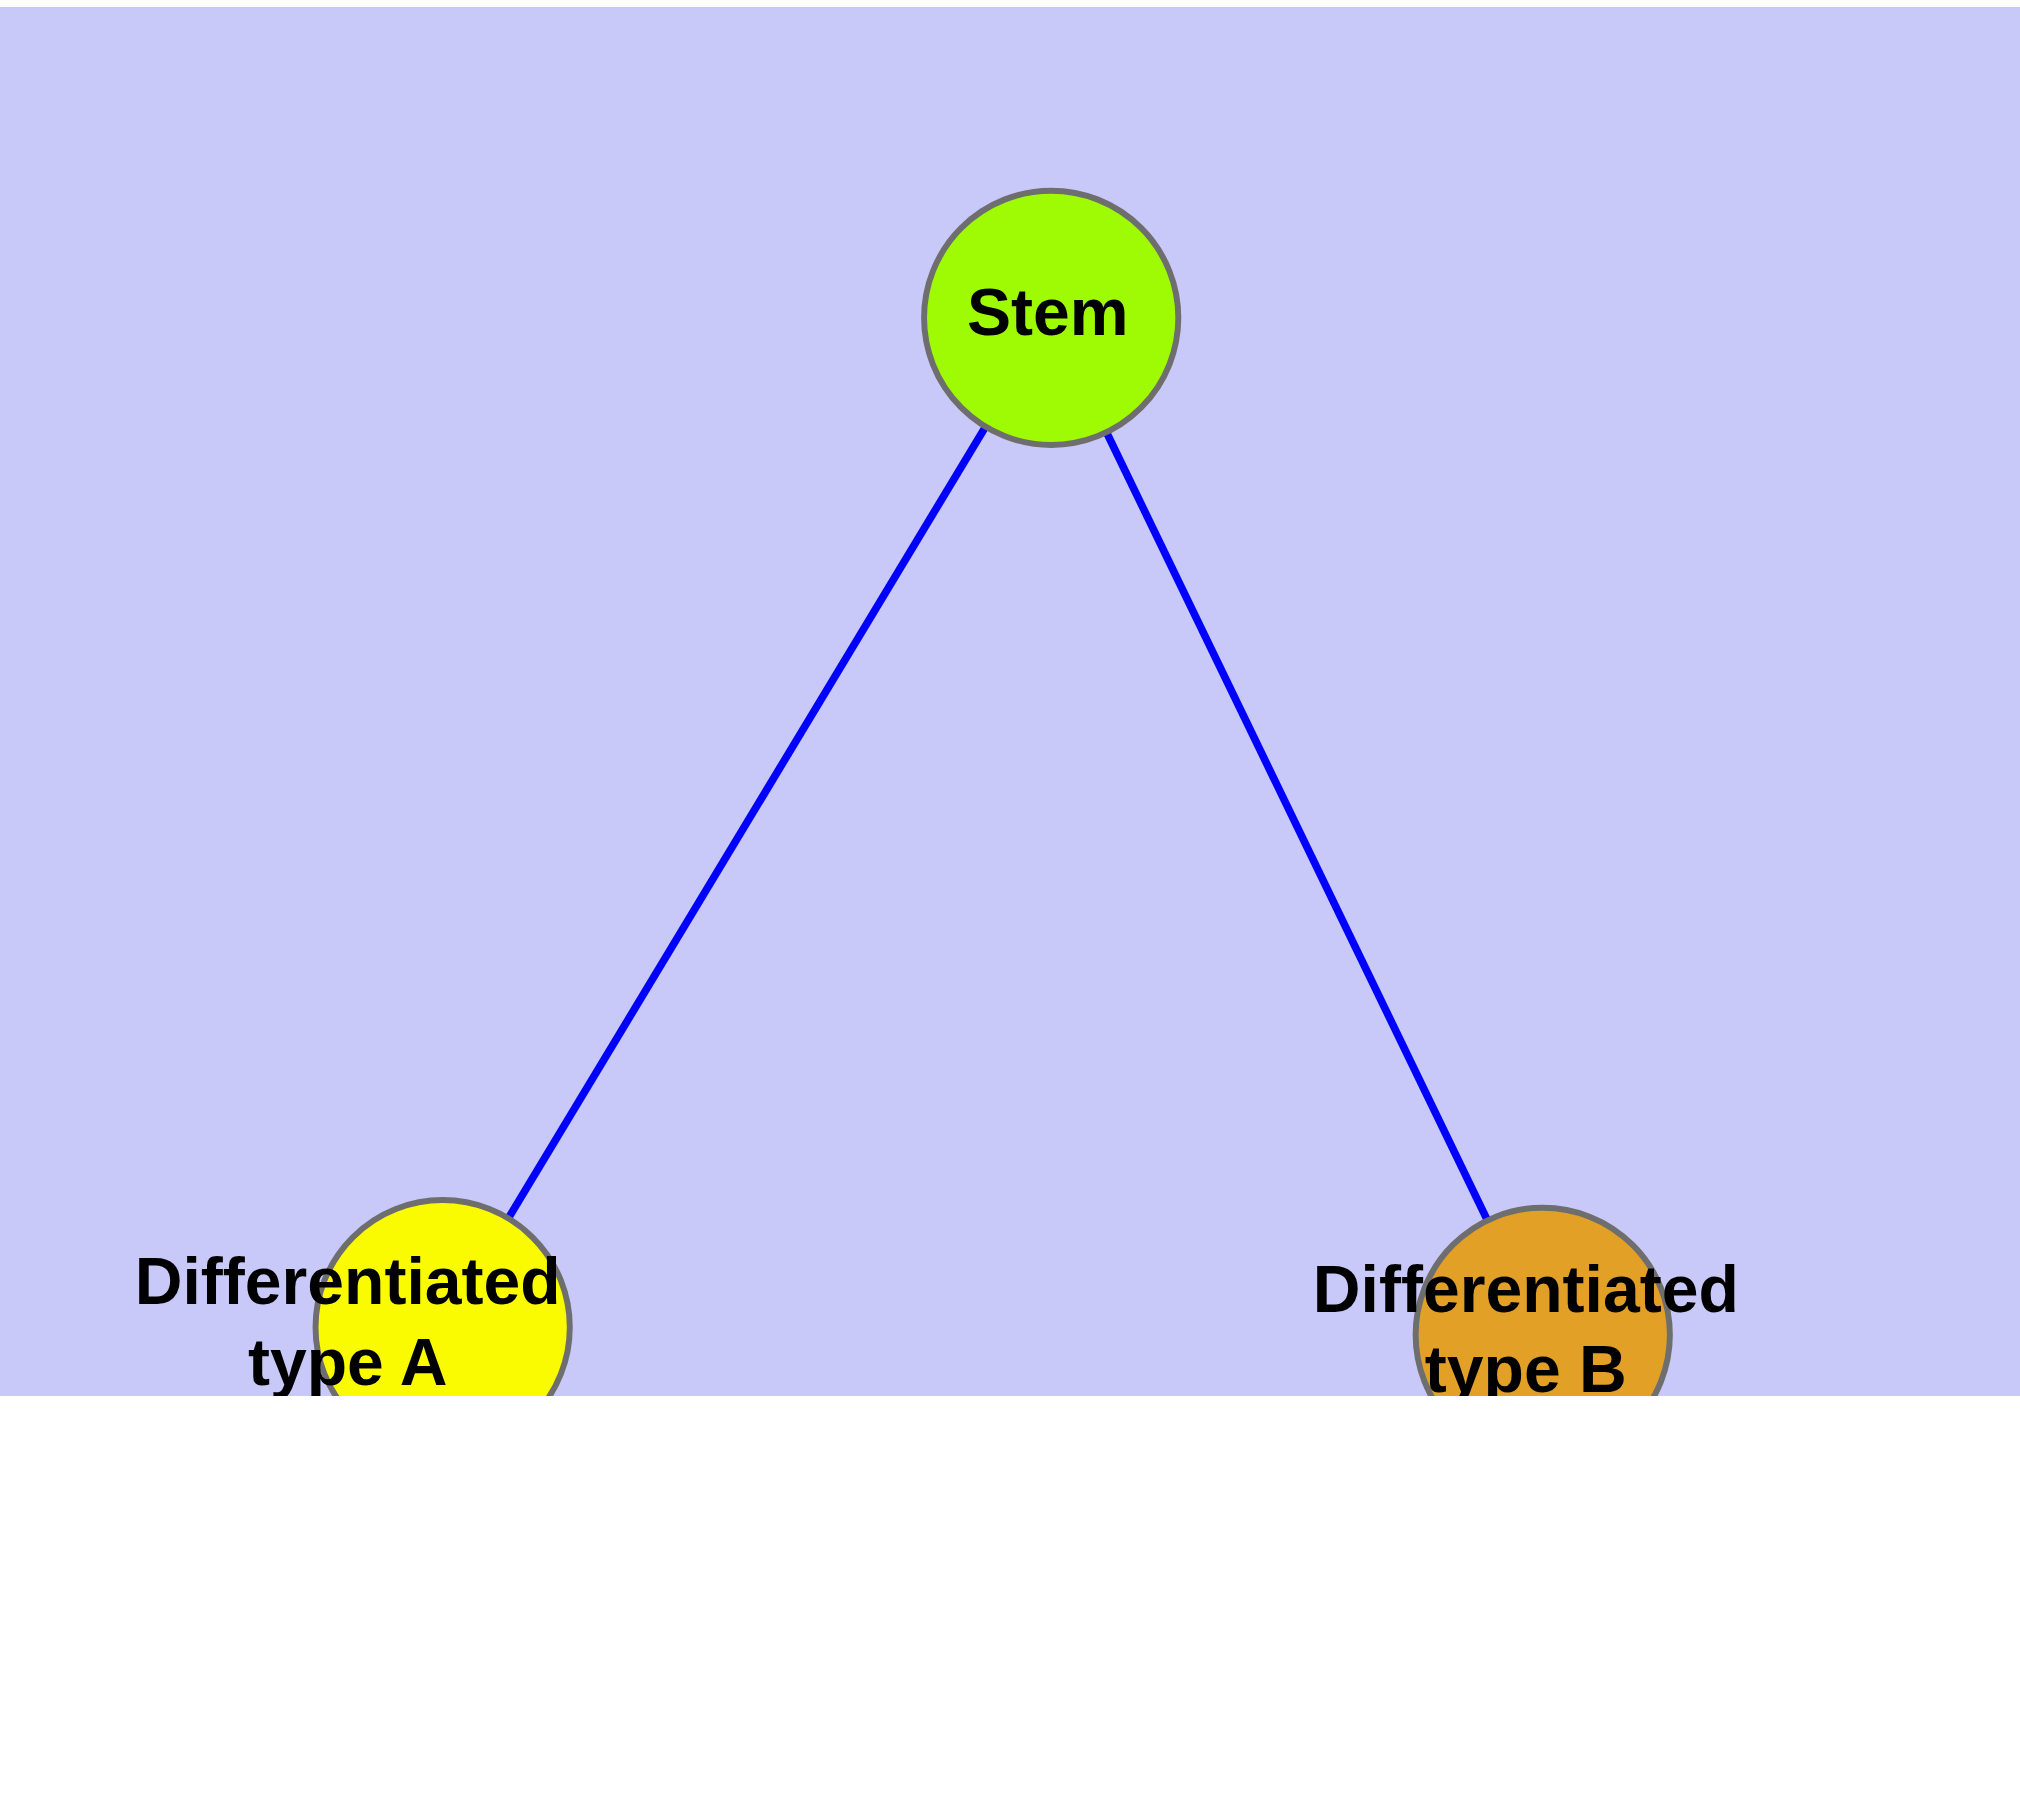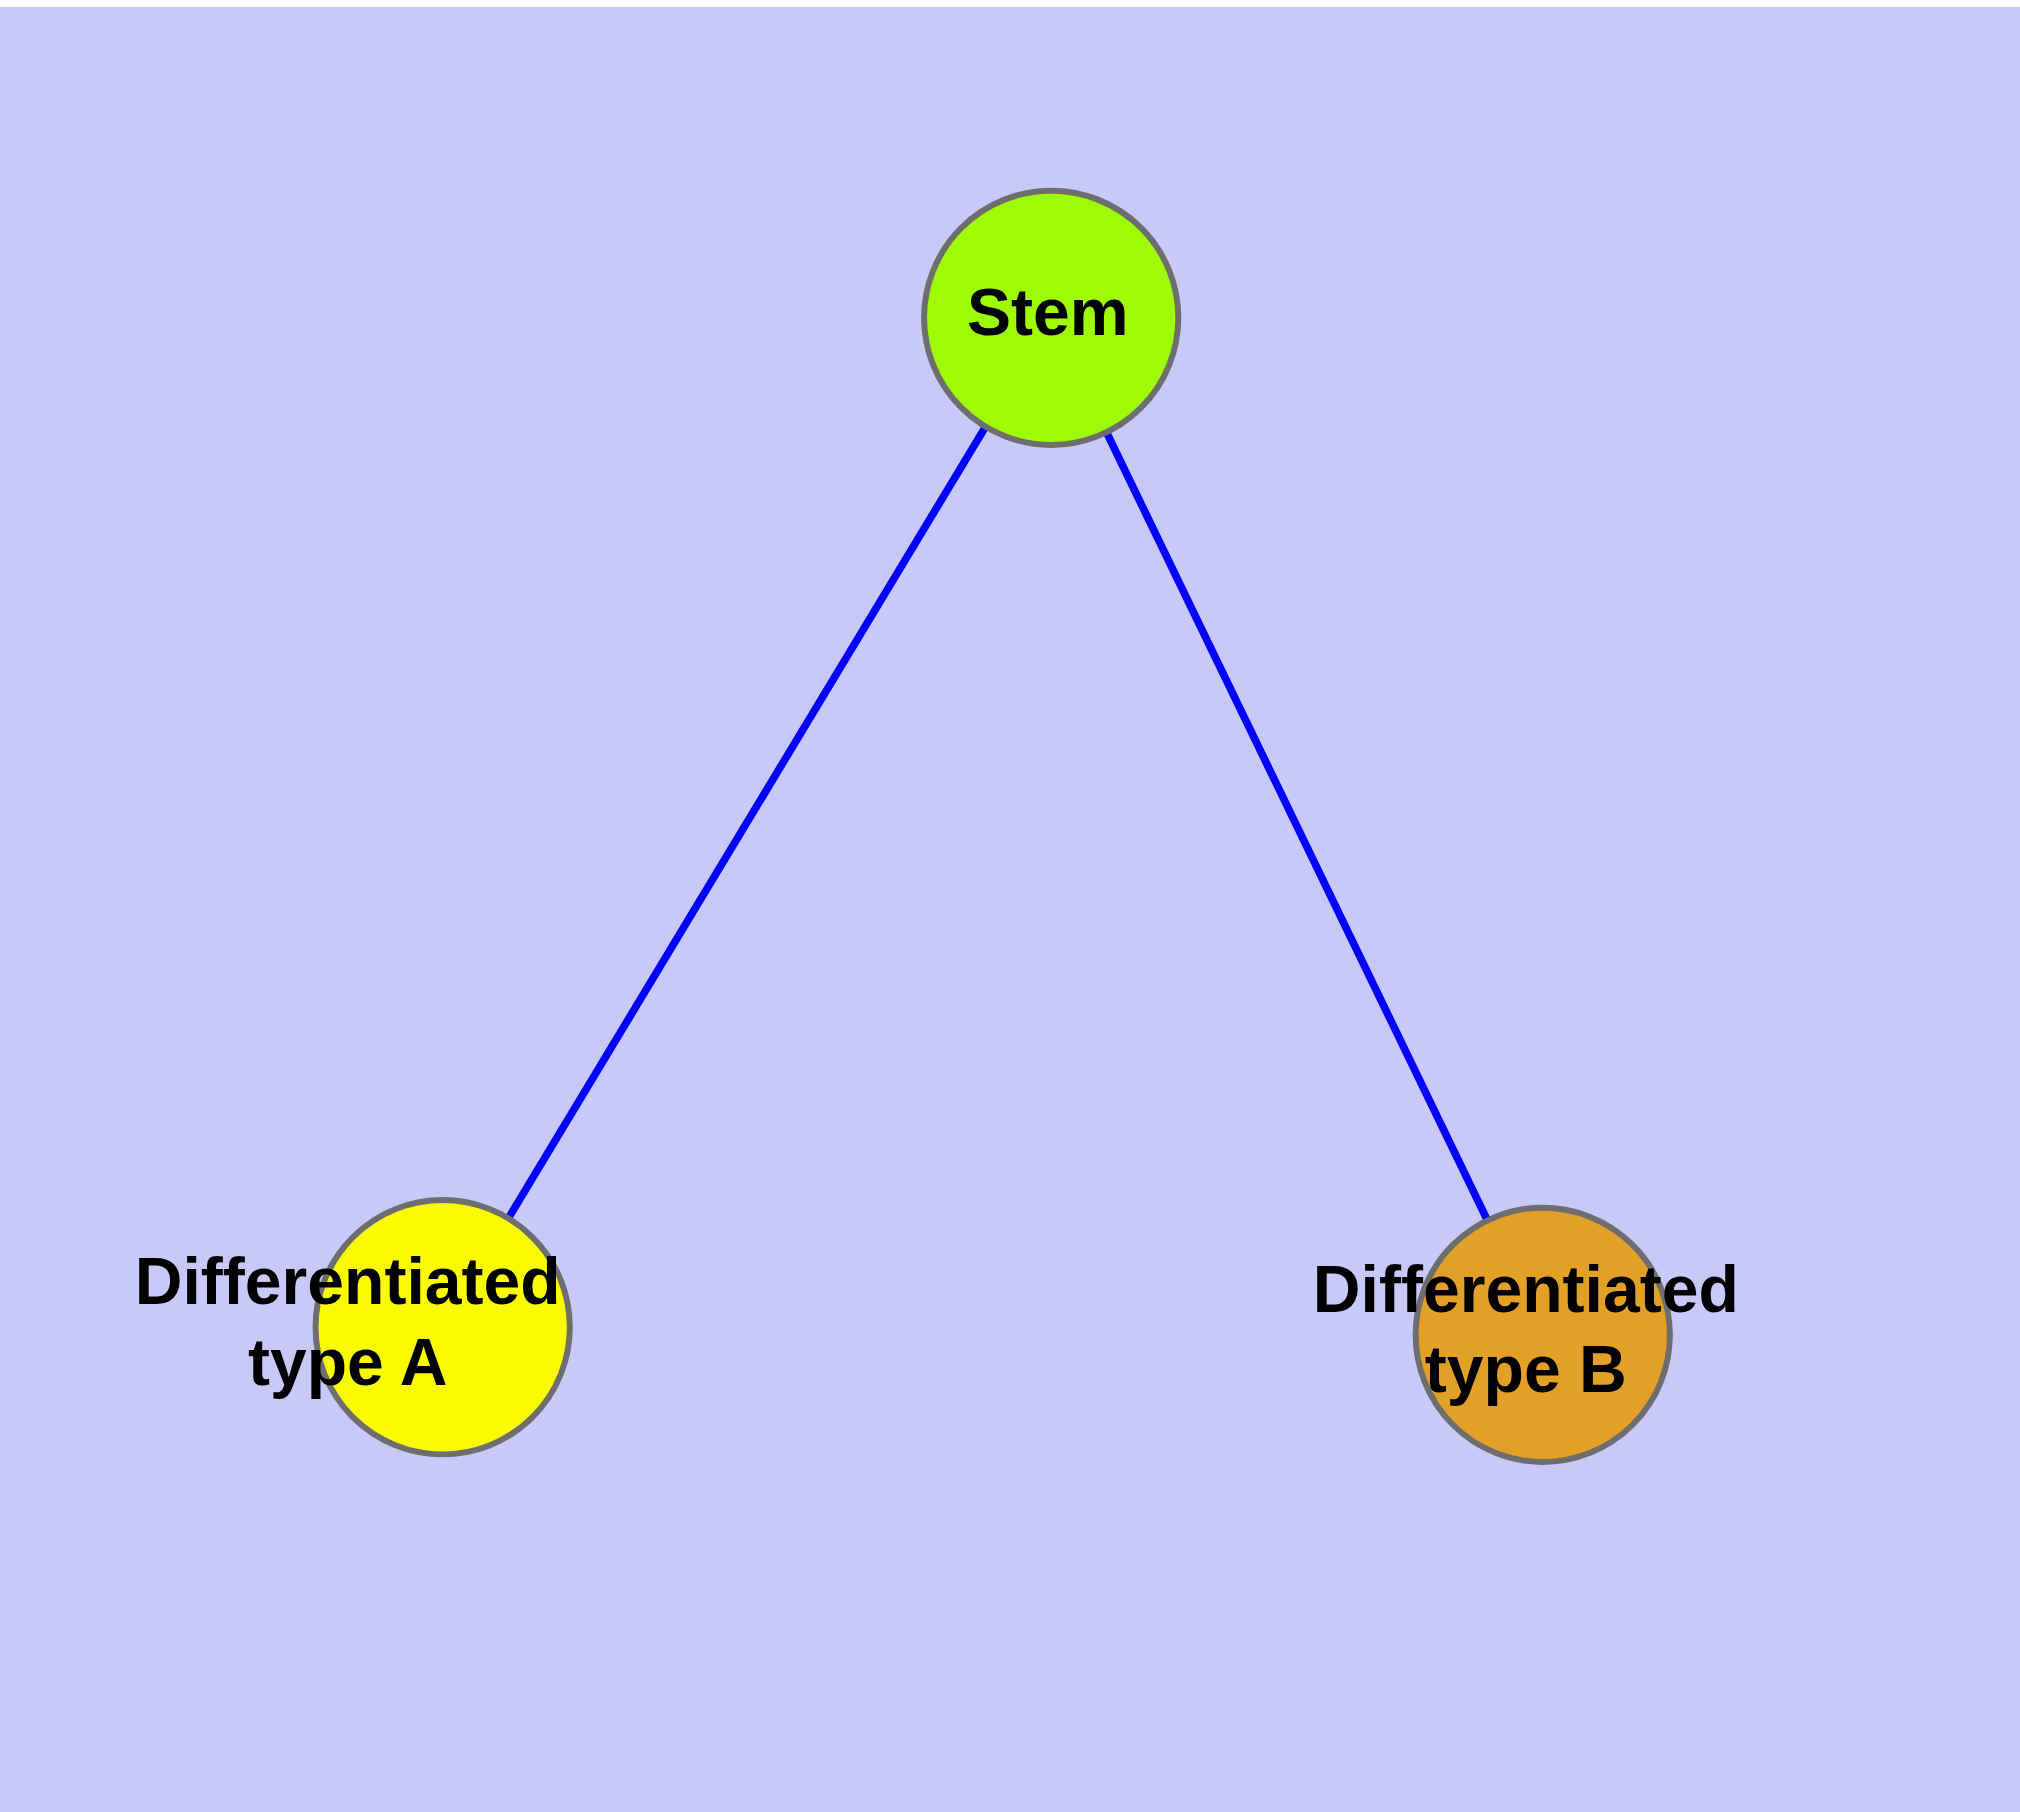--- a/index.html
+++ b/index.html
@@ -3,21 +3,21 @@
 <meta charset="utf-8">
 <style>
   html, body {
     margin: 0;
     padding: 0;
     background: #ffffff;
   }
   #canvas {
     position: relative;
     width: 2021px;
-    height: 1812px;
+    height: 1396px;
     background: #ffffff;
     overflow: hidden;
     font-family: "Liberation Sans", sans-serif;
   }
   #plot-bg {
     position: absolute;
     left: 0;
     top: 6.8px;
     width: 2021px;
     height: 1805px;

